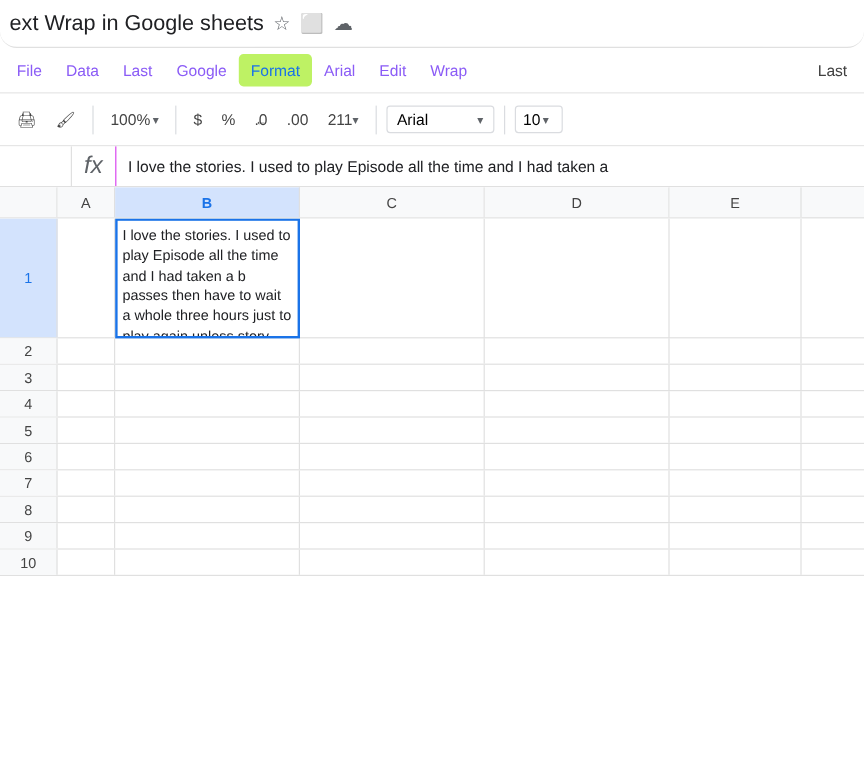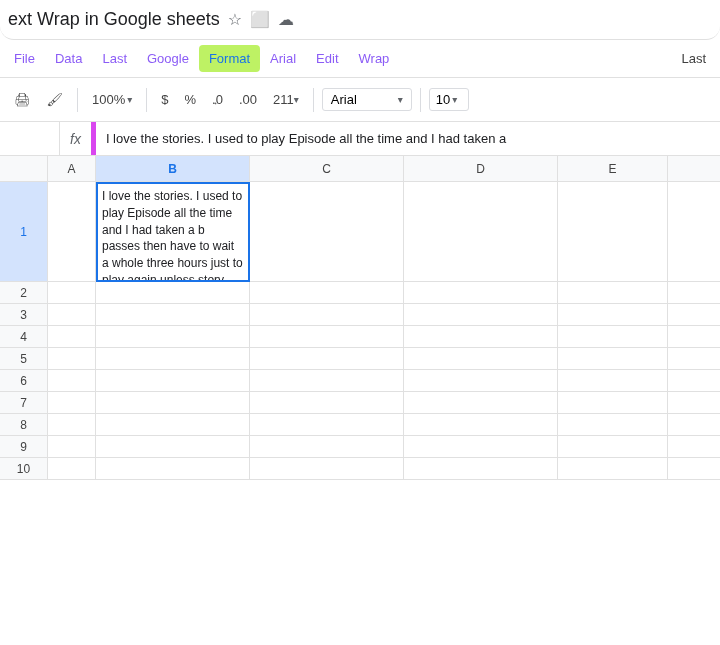--- a/index.html
+++ b/index.html
@@ -137,22 +137,22 @@
       border-right: 1px solid #e0e0e0;
       padding: 0 8px;
       height: 100%;
       display: flex;
       align-items: center;
     }
     .fx-icon {
       padding: 0 10px;
       font-style: italic;
       color: #5f6368;
-      font-size: 14px;
-      border-right: 5px solid #d946ef;
+      font-size: 20px;
+      border-right: 1px solid #d946ef;
       height: 100%;
       display: flex;
       align-items: center;
     }
     .formula-content {
       padding: 0 10px;
       font-size: 13px;
       color: #202124;
       flex: 1;
       white-space: nowrap;

